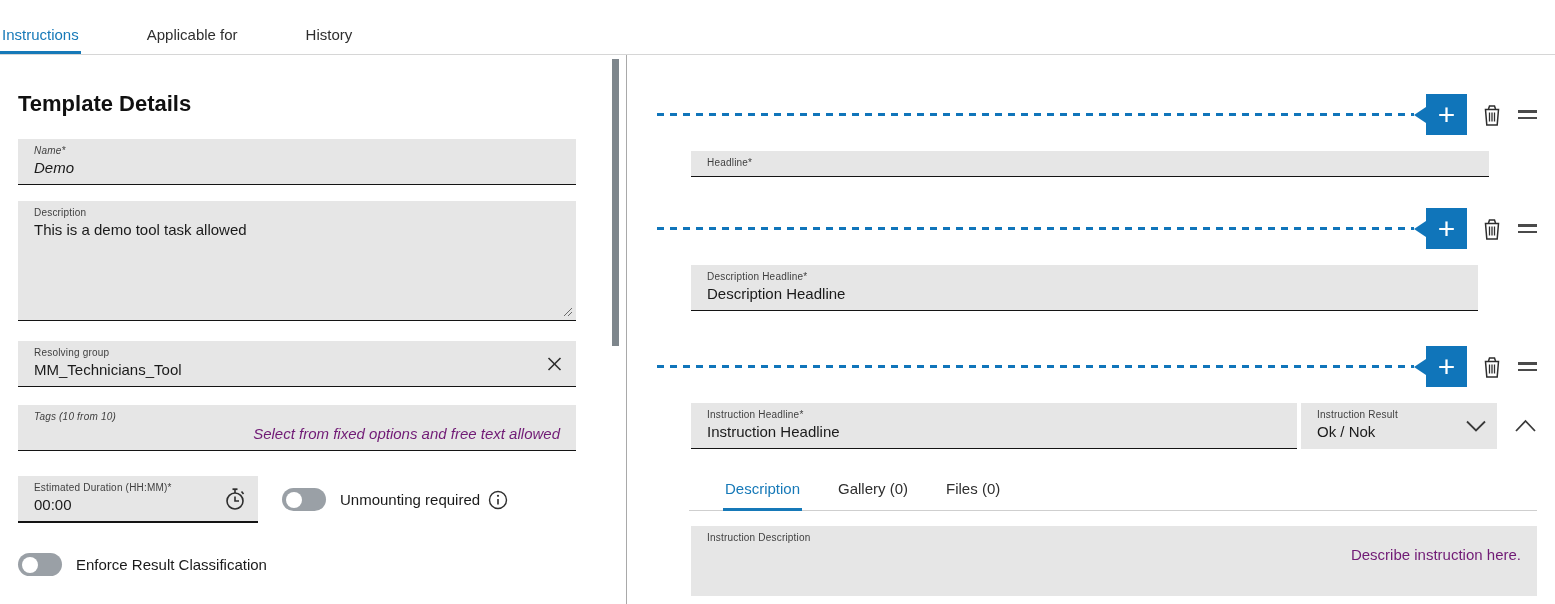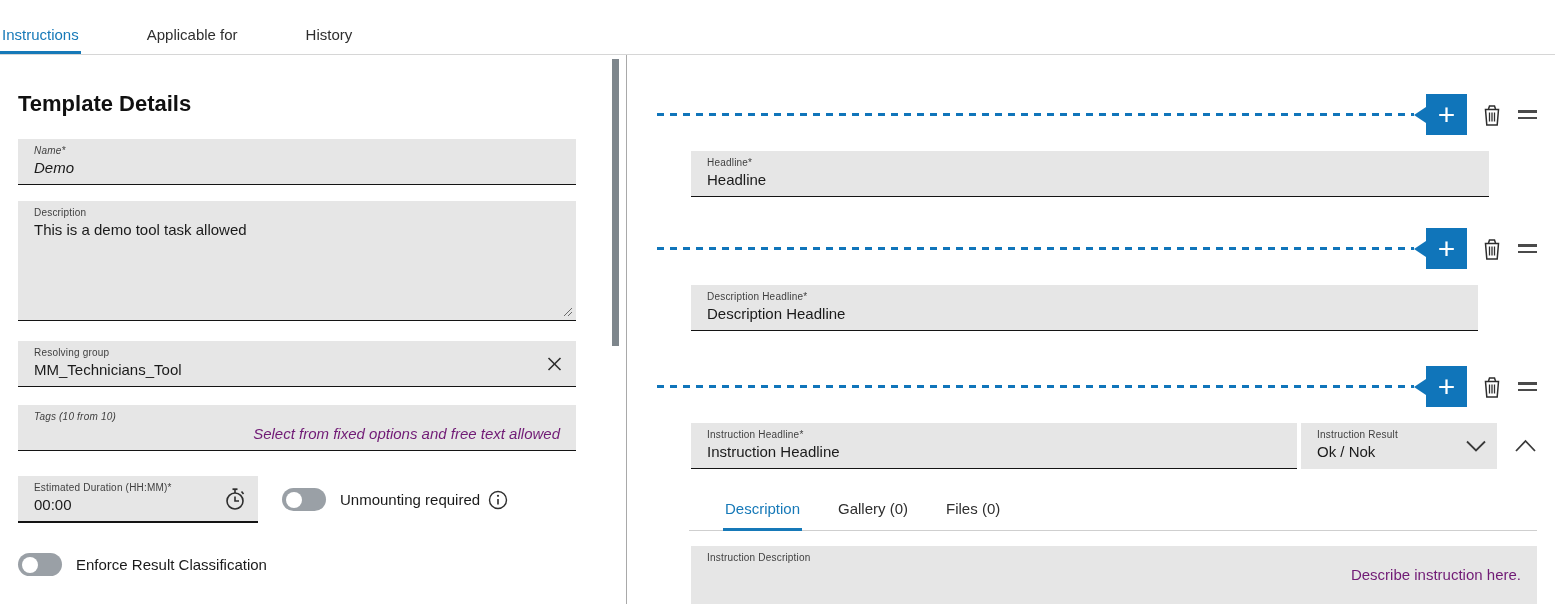--- a/index.html
+++ b/index.html
@@ -191,21 +191,20 @@
         </svg>
       </button>
       <div class="drag-handle">
         <div class="bar"></div>
           <div class="bar"></div>
       </div>
     </div>
 
     <div class="field rfield fld-headline">
       <div class="flabel">Headline*</div>
-      <div class="fvalue">Headline</div>
     </div>
 
     <div class="divider-row row2">
       <div class="dash"></div>
       <div class="arrow-left"></div>
       <button class="add-btn">+</button>
       <button class="icon-btn trash-btn">
         <svg width="20" height="24" viewBox="0 0 20 24">
           <path d="M3.5 6.5 h13 l-1.3 15.5 h-10.4 z" fill="none" stroke="#2e2e2e" stroke-width="1.5"></path>
           <path d="M6.5 6 l1-3 h5 l1 3" fill="none" stroke="#2e2e2e" stroke-width="1.5"></path>

